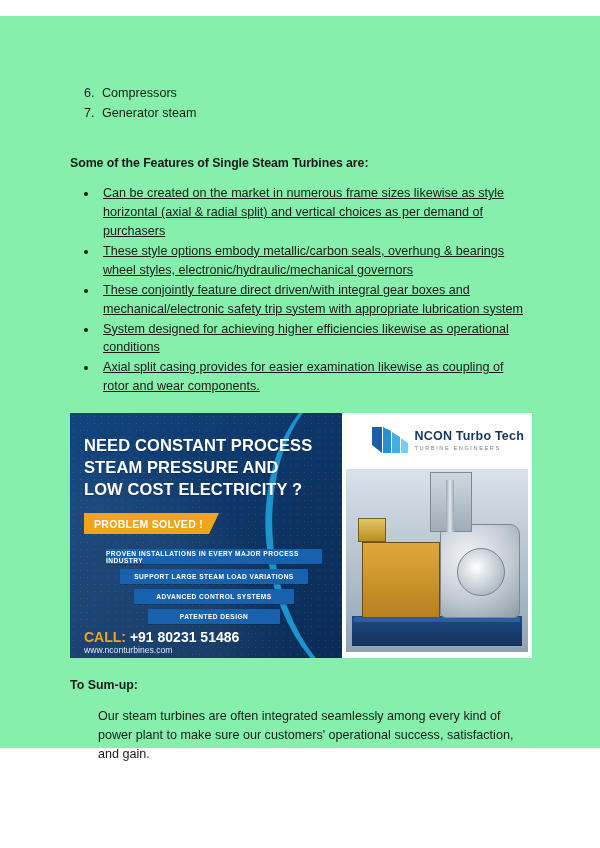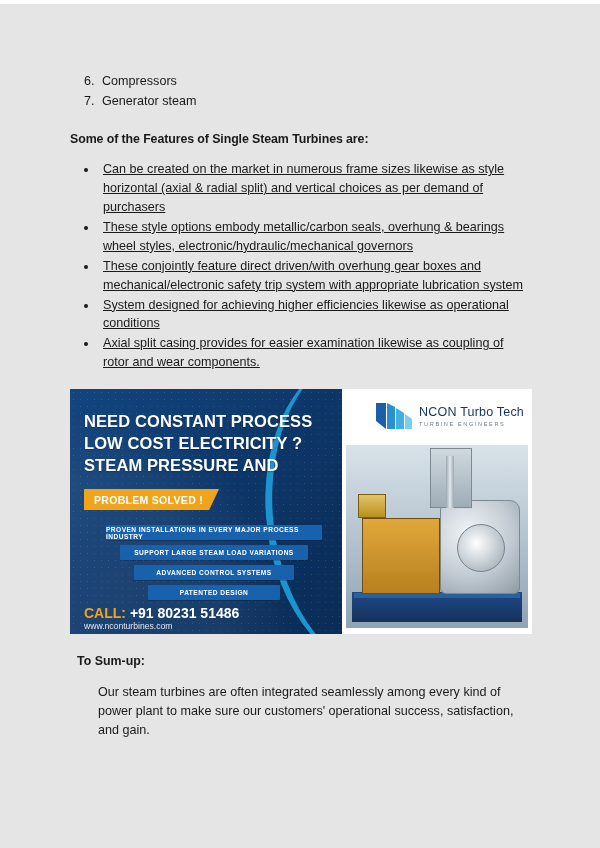--- a/index.html
+++ b/index.html
@@ -10,24 +10,24 @@
   body {
     width: 600px;
     height: 848px;
     font-family: "Liberation Sans", sans-serif;
     color: #1a1a1a;
     position: relative;
     overflow: hidden;
   }
   .page {
     position: absolute;
-    left: 0; top: 4px;
+    left: 0; top: 16px;
     width: 600px;
-    height: 844px;
-    background: #e5e5e5;
+    height: 732px;
+    background: #86efac;
   }
   .content {
     position: absolute;
     left: 70px;
     top: 68px;
     width: 462px;
   }
 
   ol.numlist {
     margin: 0 0 0 0;
@@ -37,21 +37,21 @@
     line-height: 1.52;
   }
   ol.numlist li {
     padding-left: 4px;
     margin-bottom: 1px;
   }
 
   .heading {
     font-weight: bold;
     font-size: 12.4px;
-    margin-top: 21px;
+    margin-top: 33px;
     margin-bottom: 0;
     letter-spacing: -0.1px;
   }
 
   ul.bullets {
     margin: 14px 0 0 0;
     padding-left: 28px;
     list-style-type: disc;
     font-size: 12.6px;
     line-height: 1.5;
@@ -161,21 +161,21 @@
     display: flex;
     align-items: center;
     gap: 6px;
   }
   .logo-mark {
     width: 40px; height: 34px;
     position: relative;
   }
   .logo-name {
     font-size: 12.5px;
-    font-weight: normal;
+    font-weight: bold;
     color: #14355f;
     line-height: 1.05;
     letter-spacing: .2px;
   }
   .logo-sub {
     font-size: 5.6px;
     color: #6d7f91;
     letter-spacing: 1.6px;
     margin-top: 2px;
   }
@@ -235,21 +235,20 @@
     position: absolute;
     left: 14px; top: 232px;
     font-size: 8.6px;
     color: #dfe9f3;
   }
 
   .sumup {
     font-weight: bold;
     font-size: 12.4px;
     margin-top: 20px;
-    margin-left: 7px;
   }
   .para {
     font-size: 12.6px;
     line-height: 1.52;
     margin-top: 15px;
     margin-left: 28px;
   }
 </style>
 </head>
 <body>
@@ -260,21 +259,21 @@
     <ol class="numlist" start="6">
       <li>Compressors</li>
       <li>Generator steam</li>
     </ol>
 
     <p class="heading">Some of the Features of Single Steam Turbines are:</p>
 
     <ul class="bullets">
       <li>Can be created on the market in numerous frame sizes likewise as style horizontal (axial &amp; radial split) and vertical choices as per demand of purchasers</li>
       <li>These style options embody metallic/carbon seals, overhung &amp; bearings wheel styles, electronic/hydraulic/mechanical governors</li>
-      <li>These conjointly feature direct driven/with overhung gear boxes and mechanical/electronic safety trip system with appropriate lubrication system</li>
+      <li>These conjointly feature direct driven/with integral gear boxes and mechanical/electronic safety trip system with appropriate lubrication system</li>
       <li>System designed for achieving higher efficiencies likewise as operational conditions</li>
       <li>Axial split casing provides for easier examination likewise as coupling of rotor and wear components.</li>
     </ul>
 
     <div class="banner">
       <div class="banner-left">
         <div class="dots"></div>
       </div>
       <div class="curve"></div>
 
@@ -300,22 +299,22 @@
           </svg>
         </div>
         <div>
           <div class="logo-name">NCON Turbo Tech</div>
           <div class="logo-sub">TURBINE ENGINEERS</div>
         </div>
       </div>
 
       <div class="ban-head">
         <div>NEED CONSTANT PROCESS</div>
+        <div>STEAM PRESSURE AND</div>
         <div>LOW COST ELECTRICITY ?</div>
-        <div>STEAM PRESSURE AND</div>
       </div>
 
       <div class="problem-solved">PROBLEM SOLVED !</div>
 
       <div class="pill pill1">PROVEN INSTALLATIONS IN EVERY MAJOR PROCESS INDUSTRY</div>
       <div class="pill pill2">SUPPORT LARGE STEAM LOAD VARIATIONS</div>
       <div class="pill pill3">ADVANCED CONTROL SYSTEMS</div>
       <div class="pill pill4">PATENTED DESIGN</div>
 
       <div class="call">

